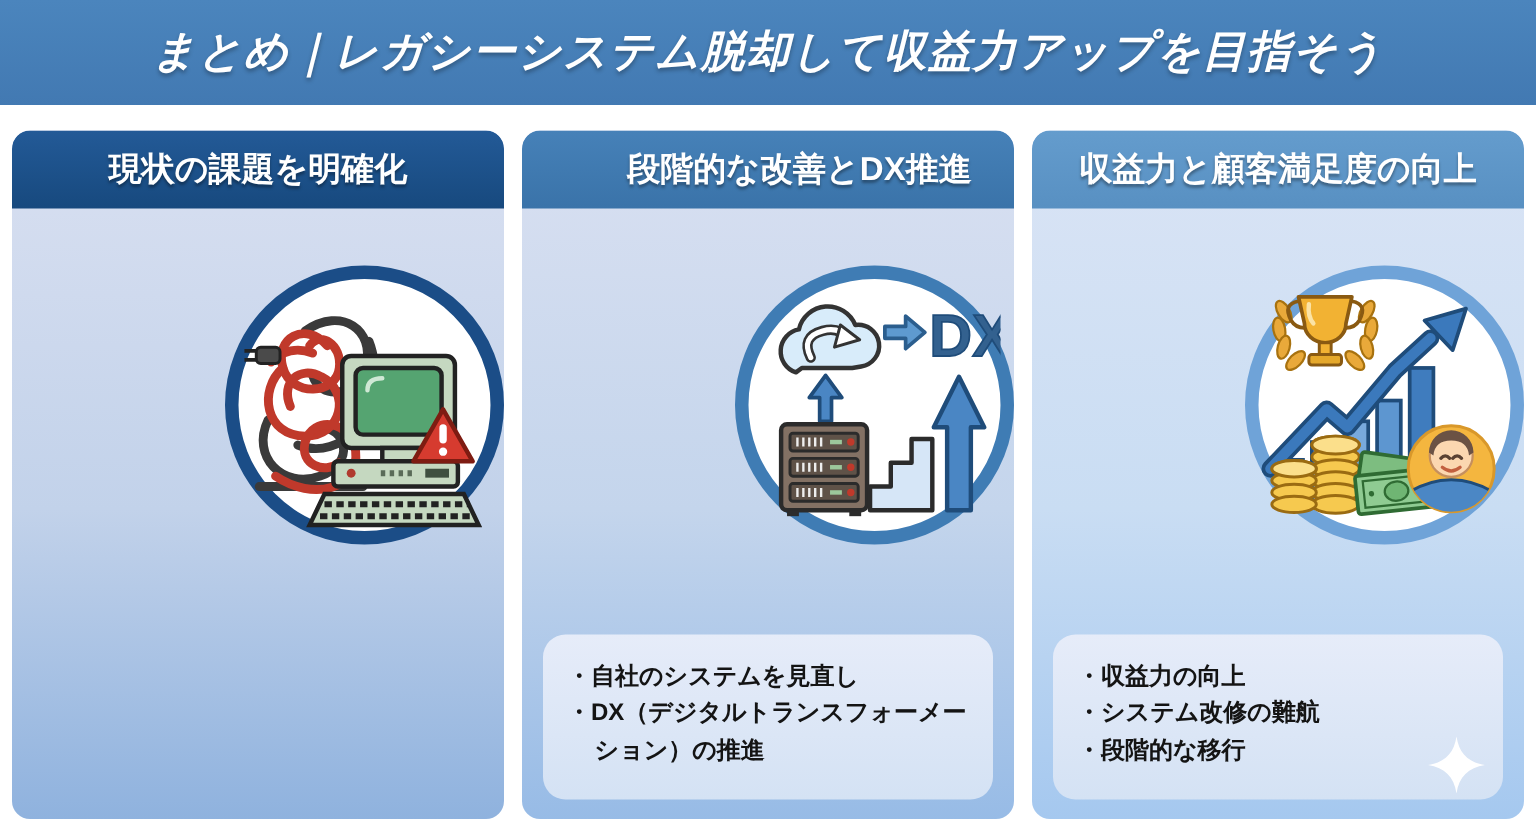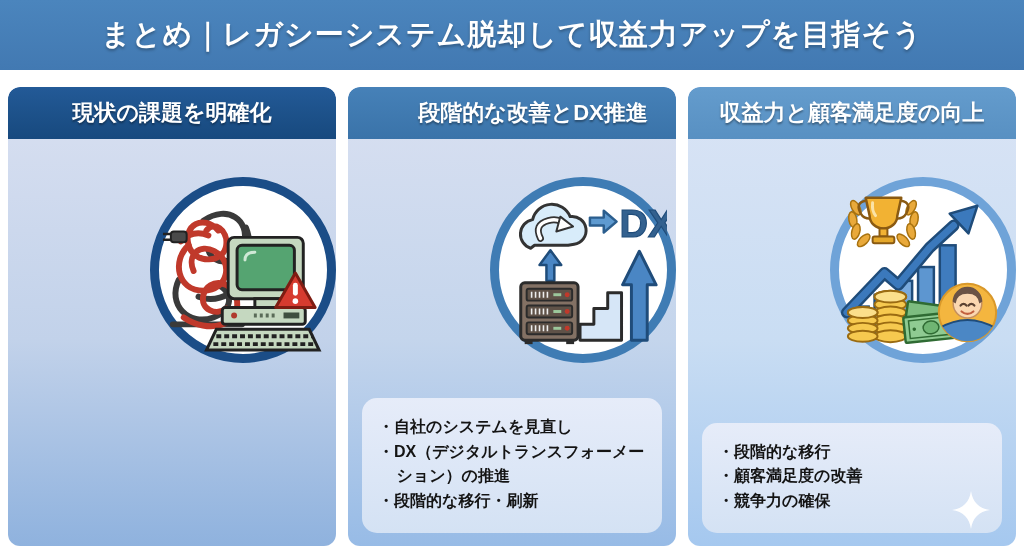--- a/index.html
+++ b/index.html
@@ -4,21 +4,21 @@
 <style>
   * { margin:0; padding:0; box-sizing:border-box; }
   html,body { width:1024px; height:546px; background:#ffffff; overflow:hidden;
     font-family:"Liberation Sans","DejaVu Sans",sans-serif; }
   .stage { position:relative; width:1024px; height:546px; background:#ffffff; }
 
   
   .title-band { position:absolute; top:0; left:0; width:1024px; height:70px;
     background:linear-gradient(#4b85bd,#4279b2); display:flex; align-items:center; justify-content:center; }
   .title-band h1 { color:#ffffff; font-size:29px; font-weight:bold; letter-spacing:1px;
-    text-shadow:0 2px 3px rgba(0,0,0,.3); }
+    text-shadow:0 2px 3px rgba(0,0,0,.3);font-style:italic; }
 
   
   .columns { position:absolute; top:87px; left:8px; right:8px; bottom:0;
     display:flex; gap:12px; }
   .panel { flex:1 1 0; border-radius:12px; overflow:hidden; display:flex; flex-direction:column; }
   .panel.c1 { background:linear-gradient(#d9e0f1,#c2d2ea 55%,#8fb2de); }
   .panel.c2 { background:linear-gradient(#d9e0f1,#c4d5ec 55%,#97bbe6); }
   .panel.c3 { background:linear-gradient(#dae4f5,#c9ddf3 55%,#a5c8ef); }
 
   .panel-header { height:52px; flex:0 0 52px; display:flex; align-items:center; justify-content:center;
@@ -150,21 +150,20 @@
 
             <polygon points="82,156 82,140 96,140 96,124 110,124 110,108 124,108 124,156" fill="#d6e6f7" stroke="#2b2b2b" stroke-width="3" stroke-linejoin="round"></polygon>
 
             <polygon points="134,156 134,100 125,100 142,66 159,100 150,100 150,156" fill="#4a86c4" stroke="#1f4c7a" stroke-width="3" stroke-linejoin="round"></polygon>
           </svg>
         </div>
       </div>
       <div class="bullet-box">
         <div class="bullet">自社のシステムを見直し</div>
         <div class="bullet">DX（デジタルトランスフォーメーション）の推進</div>
-        <div class="bullet">段階的な移行・刷新</div>
       </div>
     </div>
 
     <div class="panel c3">
       <div class="panel-header">
         <span>収益力と顧客満足度の向上</span>
       </div>
       <div class="icon-wrap">
         <div class="icon-circle">
           <svg width="168" height="168" viewBox="0 0 170 170">
@@ -243,23 +242,23 @@
                 <path d="M115 117 a15 15 0 0 1 30 0 l-3 2 q-1 -10 -12 -10 q-11 0 -12 10 z" fill="#6b5244"></path>
                 <path d="M123 121 q3 -3.5 6 0" stroke="#5b4232" stroke-width="2.2" fill="none" stroke-linecap="round"></path>
                 <path d="M131 121 q3 -3.5 6 0" stroke="#5b4232" stroke-width="2.2" fill="none" stroke-linecap="round"></path>
                 <path d="M124 127 q6 5 12 0" stroke="#c2603f" stroke-width="2.2" fill="none" stroke-linecap="round"></path>
               </g>
             </g>
           </svg>
         </div>
       </div>
       <div class="bullet-box">
+        <div class="bullet">収益力の向上</div>
+        <div class="bullet">システム改修の難航</div>
         <div class="bullet">段階的な移行</div>
-        <div class="bullet">顧客満足度の改善</div>
-        <div class="bullet">競争力の確保</div>
         <svg class="sparkle" viewBox="0 0 34 34">
           <path d="M17 0 C18.5 10 24 15.5 34 17 C24 18.5 18.5 24 17 34 C15.5 24 10 18.5 0 17 C10 15.5 15.5 10 17 0 Z" fill="#ffffff"></path>
         </svg>
       </div>
     </div>
 
   </div>
 </div>
 
 </body></html>

